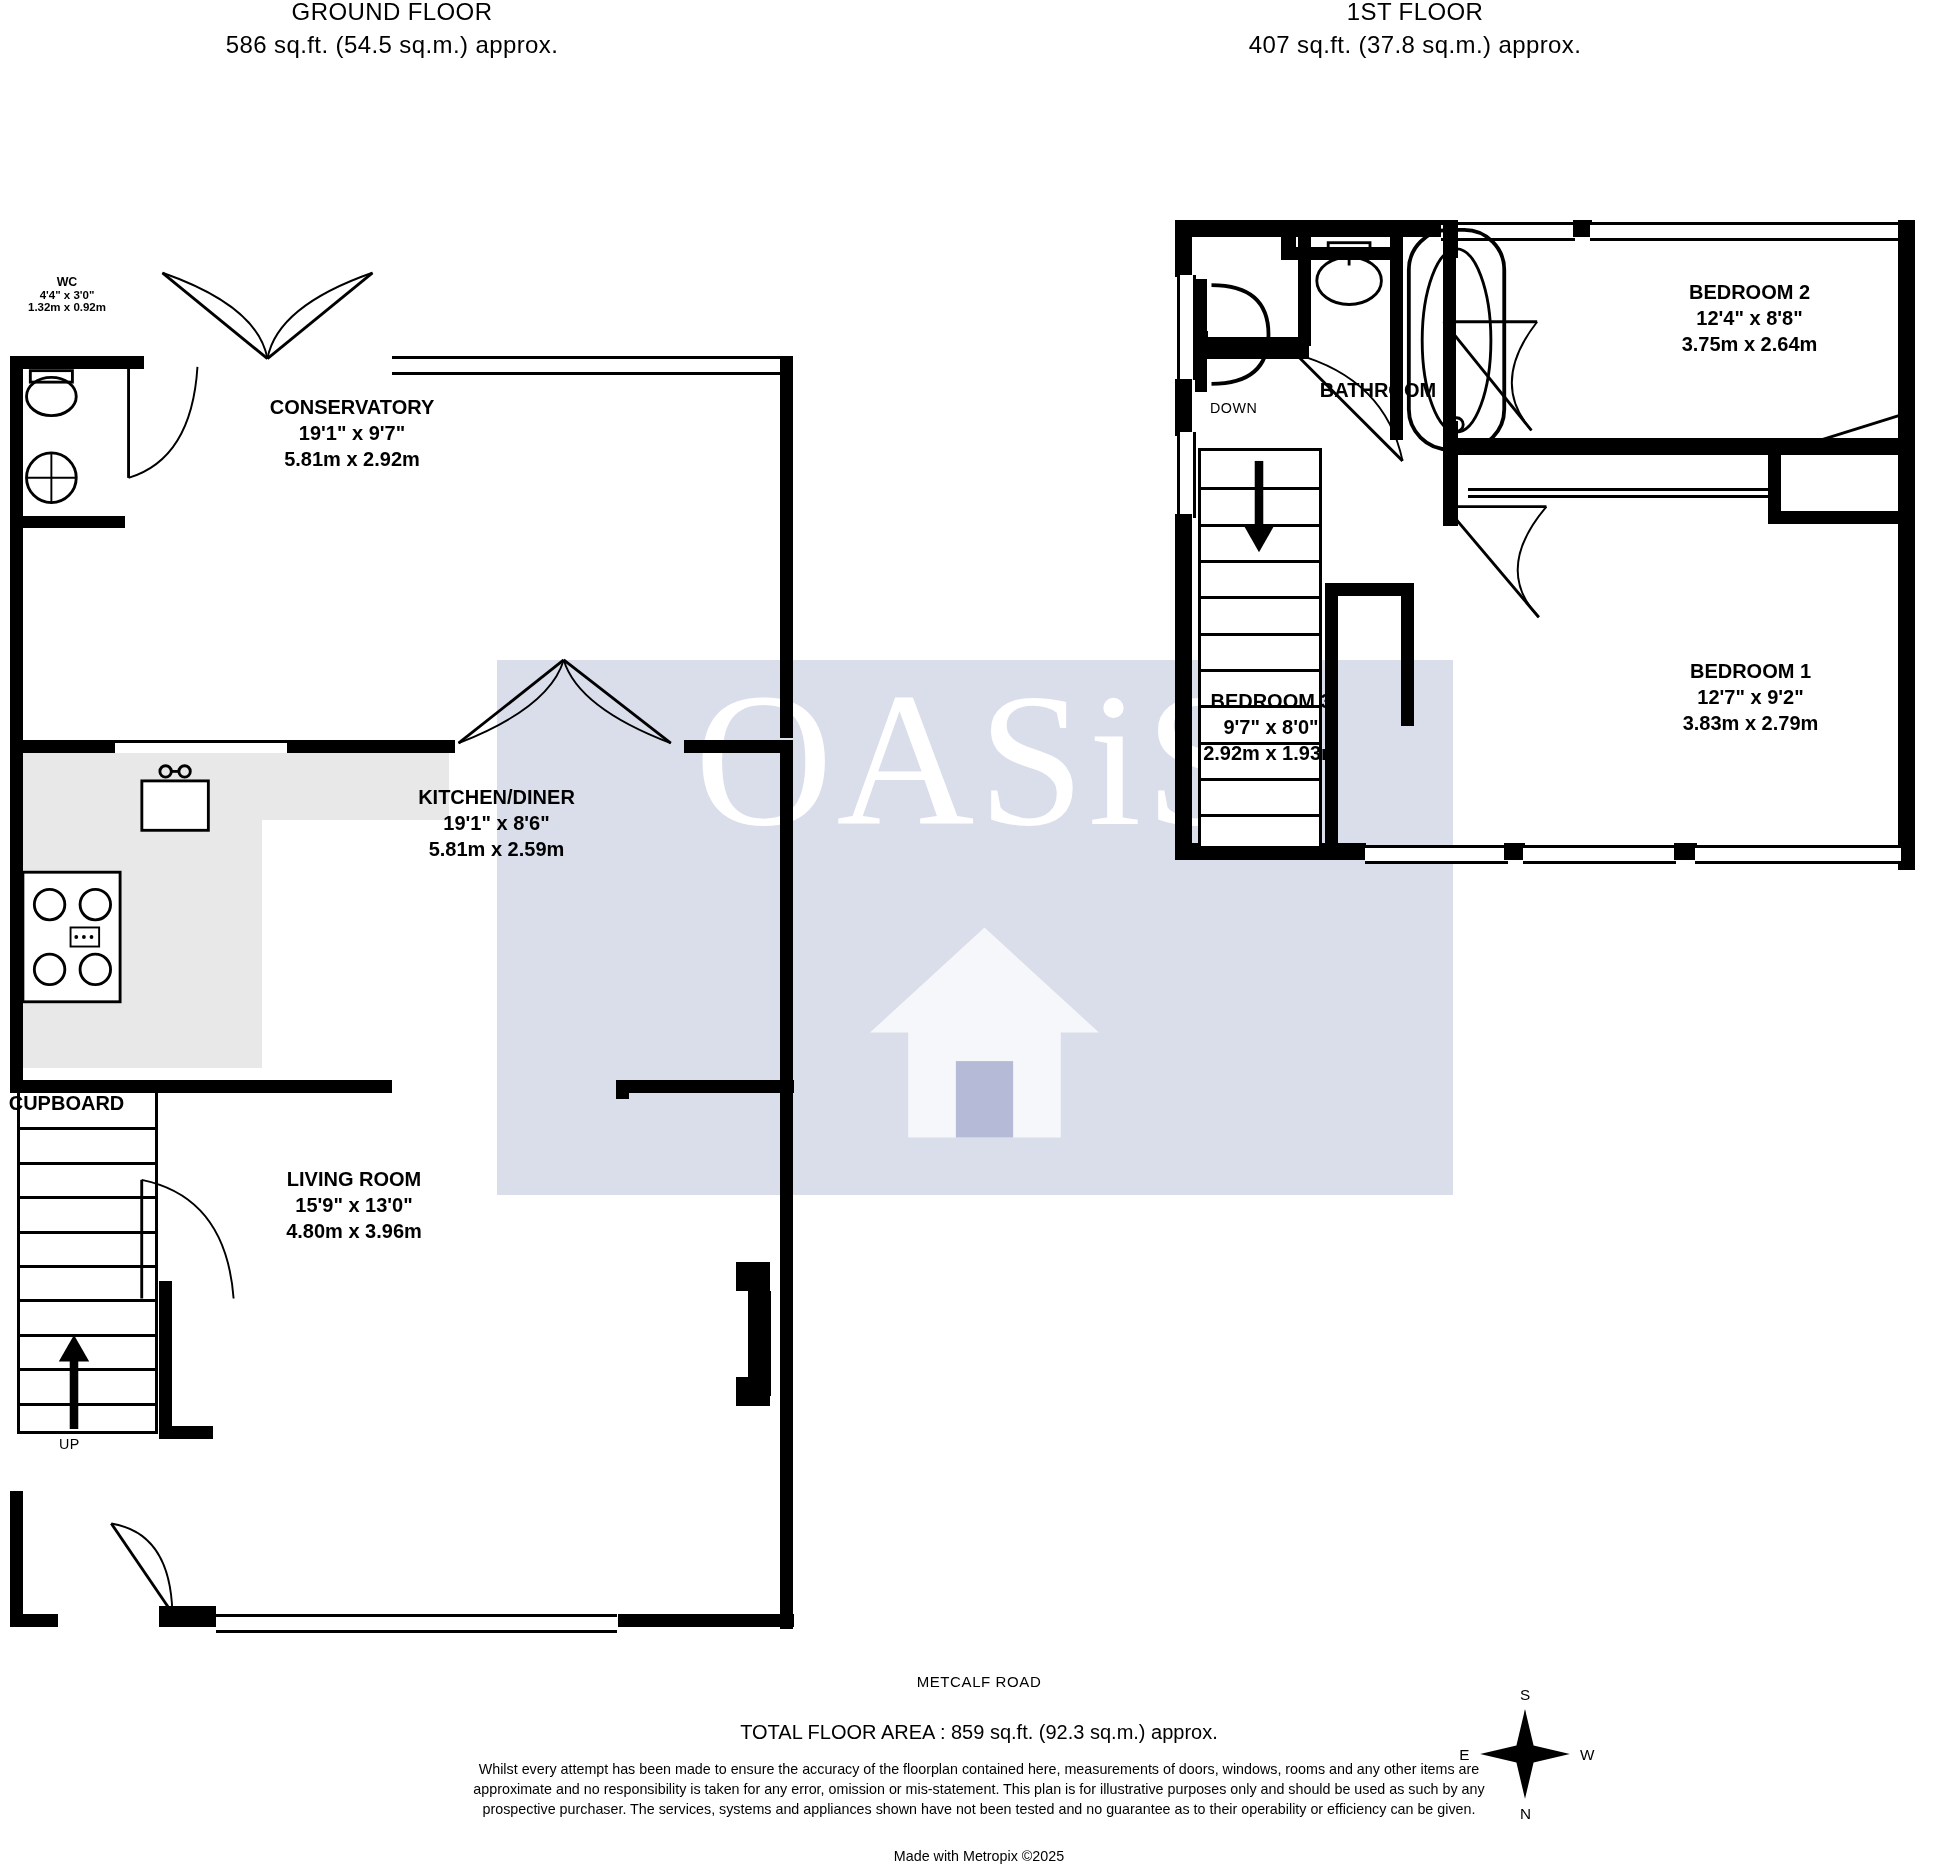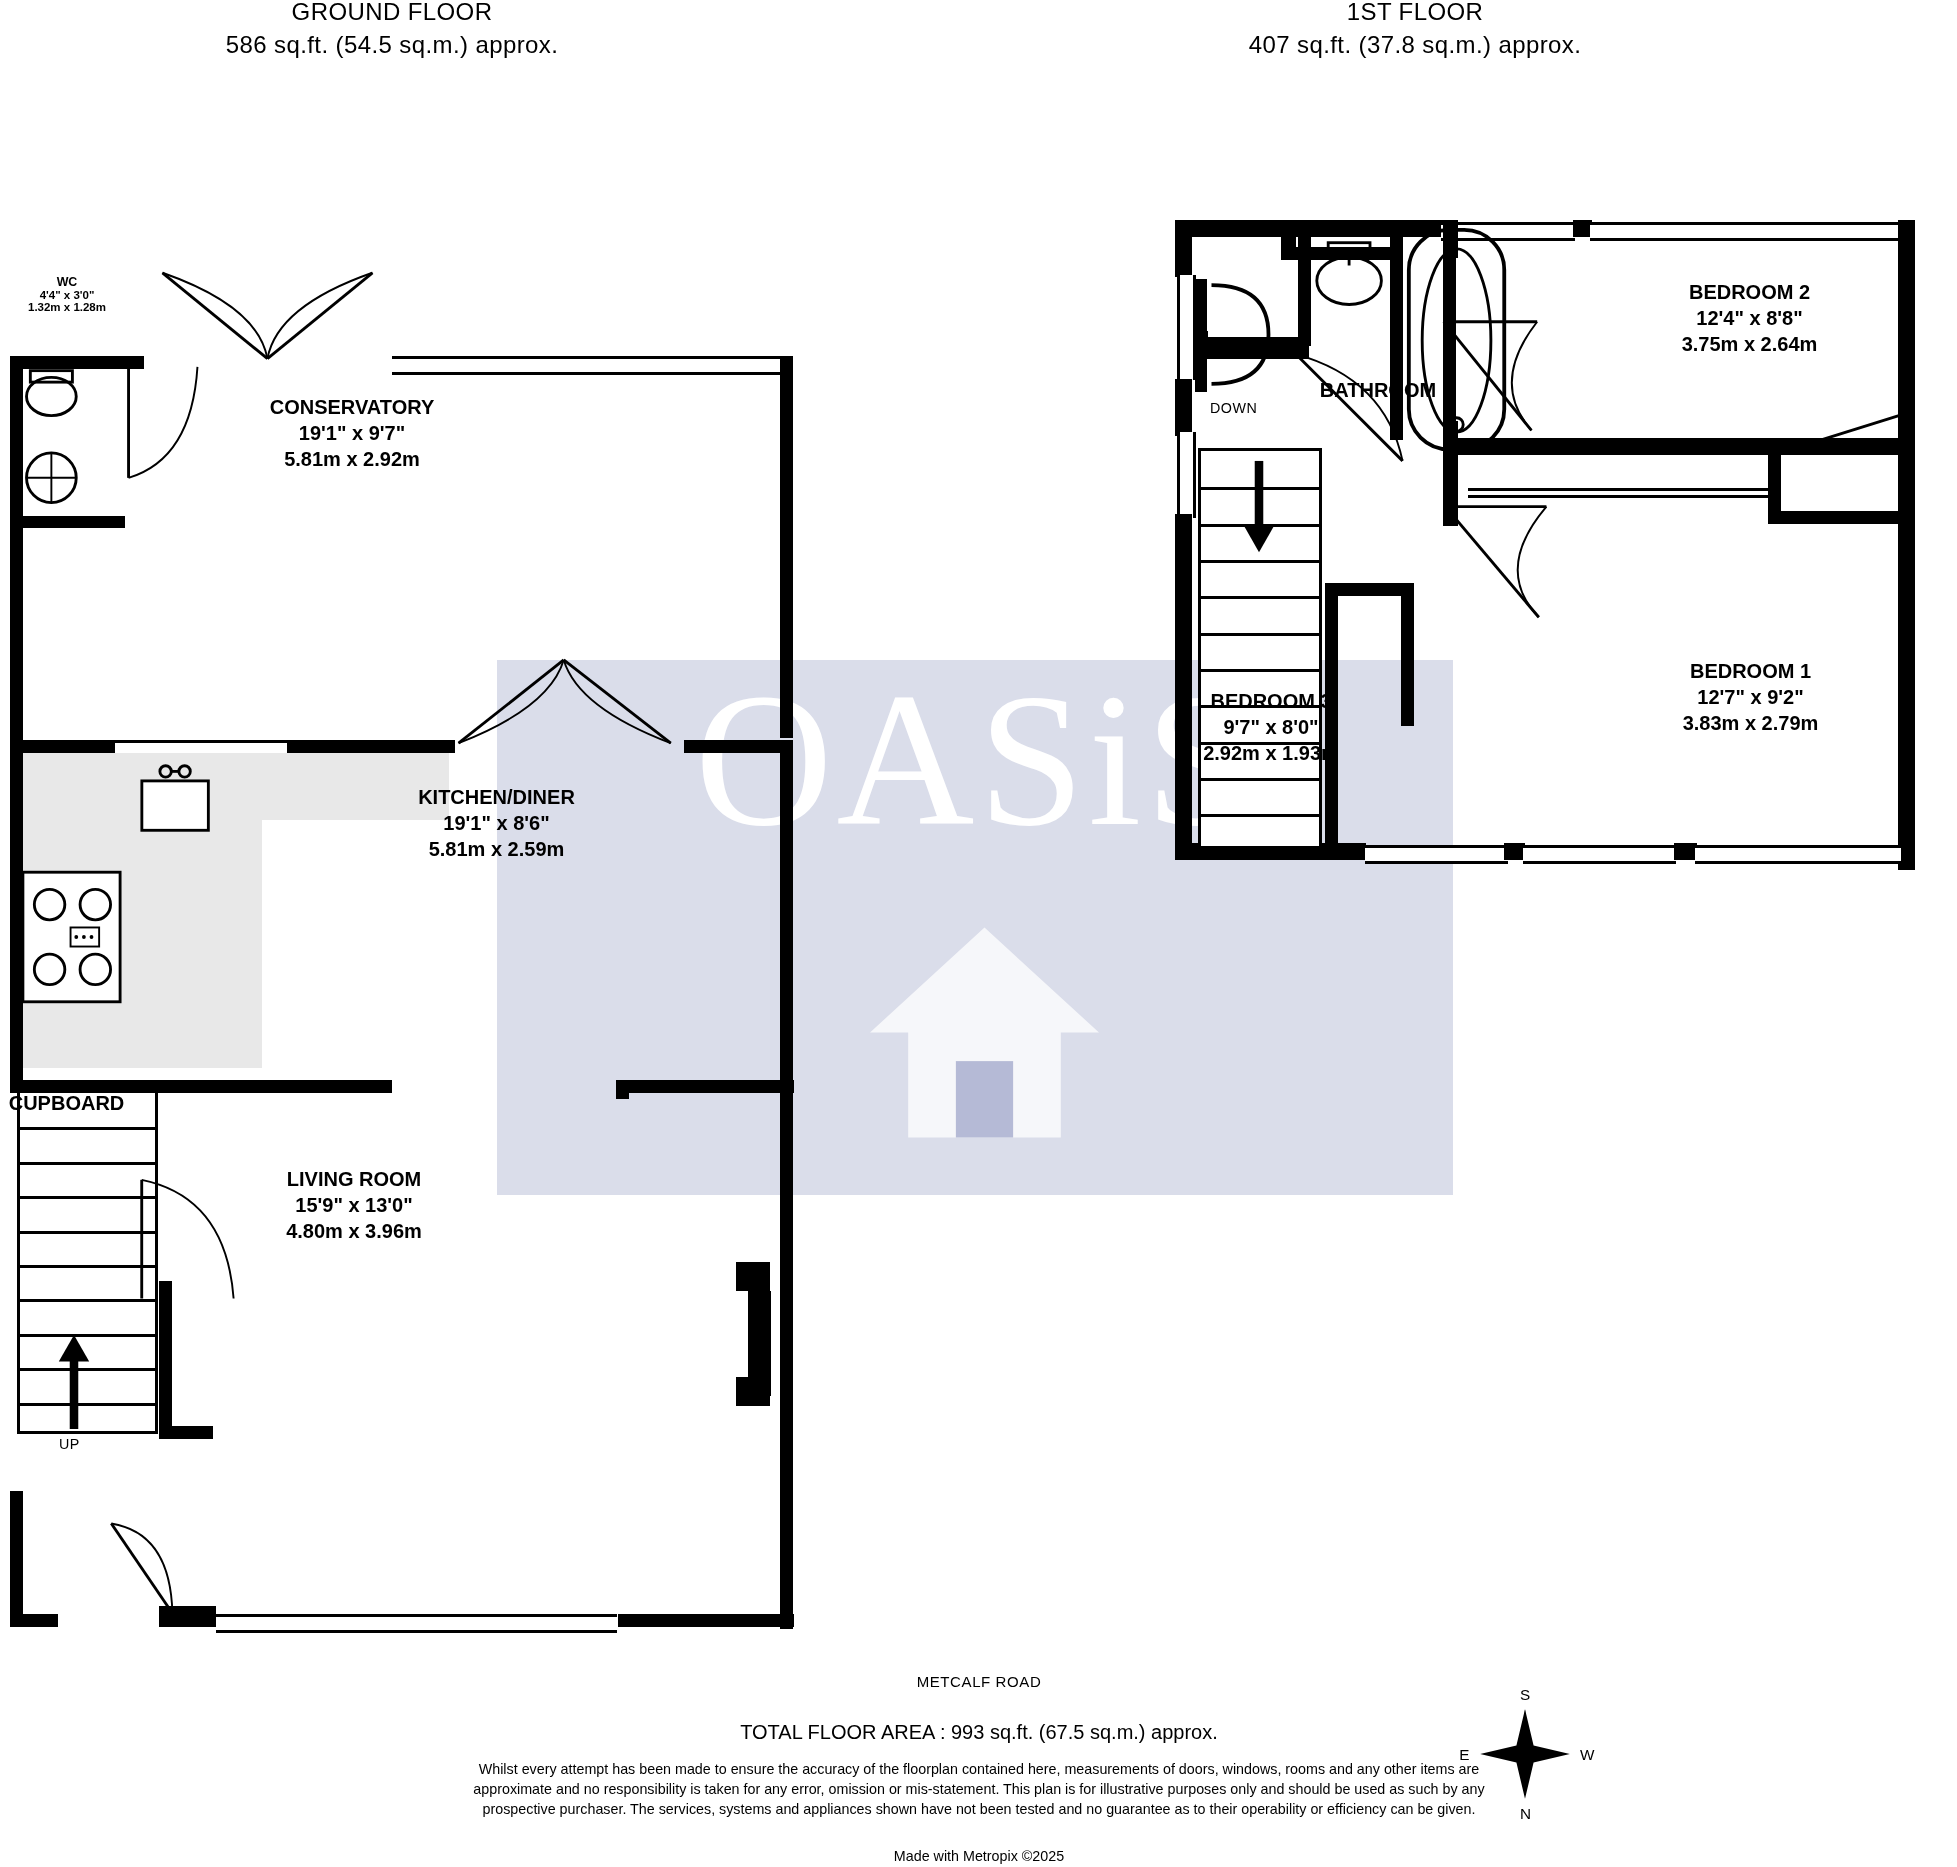--- a/index.html
+++ b/index.html
@@ -197,21 +197,21 @@
 
   <div class="room" style="left:163px;top:1032px;width:382px;">
     <div class="nm">LIVING ROOM</div>
     <div class="d1">15'9"  x 13'0"</div>
     <div class="d2">4.80m  x 3.96m</div>
   </div>
 
   <div class="tiny" style="left:0px;top:141px;width:134px;">
     <div class="nm">WC</div>
     <div class="d">4'4"  x 3'0"</div>
-    <div class="d">1.32m  x 1.28m</div>
+    <div class="d">1.32m  x 0.92m</div>
   </div>
 
   <div class="room" style="left:-29px;top:956px;width:191px;font-size:19px;">
     <div class="nm">CUPBOARD</div>
   </div>
 </div>
 
 <div class="plan" id="first-floor" style="left:1099px;top:134px;width:841px;height:956px;">
 
   <div class="w" style="left:76px;top:86px;width:268px;height:17px;"></div>
@@ -330,21 +330,21 @@
   </div>
 
   <div class="room" style="left:-19px;top:554px;width:382px;">
     <div class="nm">BEDROOM 3</div>
     <div class="d1">9'7"  x 8'0"</div>
     <div class="d2">2.92m  x 1.93m</div>
   </div>
 </div>
 
 <div class="footer" id="road">METCALF ROAD</div>
-<div class="footer" id="total">TOTAL FLOOR AREA : 993 sq.ft. (67.5 sq.m.) approx.</div>
+<div class="footer" id="total">TOTAL FLOOR AREA : 859 sq.ft. (92.3 sq.m.) approx.</div>
 <div class="footer" id="disc">Whilst every attempt has been made to ensure the accuracy of the floorplan contained here, measurements of doors, windows, rooms and any other items are approximate and no responsibility is taken for any error, omission or mis-statement. This plan is for illustrative purposes only and should be used as such by any prospective purchaser. The services, systems and appliances shown have not been tested and no guarantee as to their operability or efficiency can be given.</div>
 <div class="footer" id="made">Made with Metropix ©2025</div>
 
 <div class="compass">
   <svg width="124" height="124" viewBox="0 0 130 130">
     <polygon points="65,18 74,56 112,65 74,74 65,112 56,74 18,65 56,56" fill="#000"></polygon>
     <polygon points="65,18 69,58 65,65 61,58" fill="#000"></polygon>
   </svg>
   <div class="lbl" style="left:57px;top:-5.7px;">S</div>
   <div class="lbl" style="left:57px;top:113px;">N</div>

